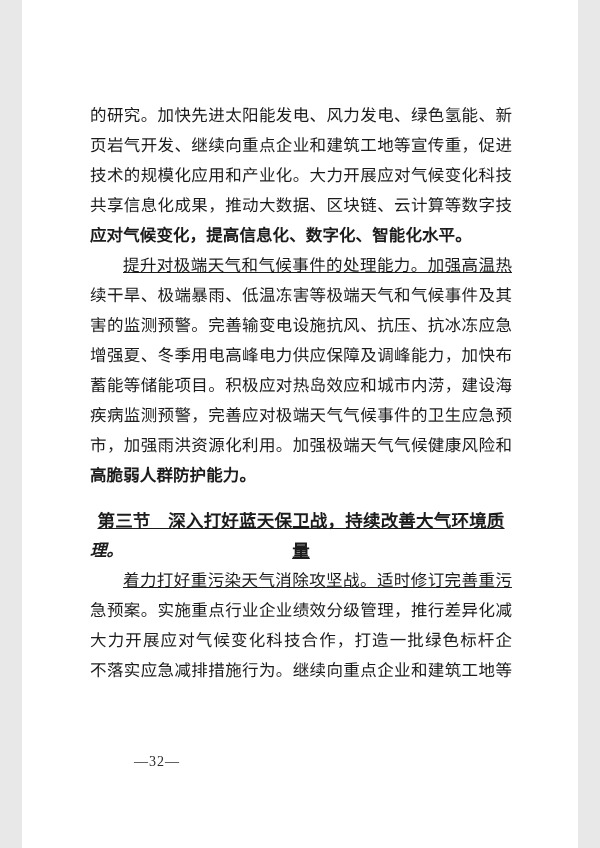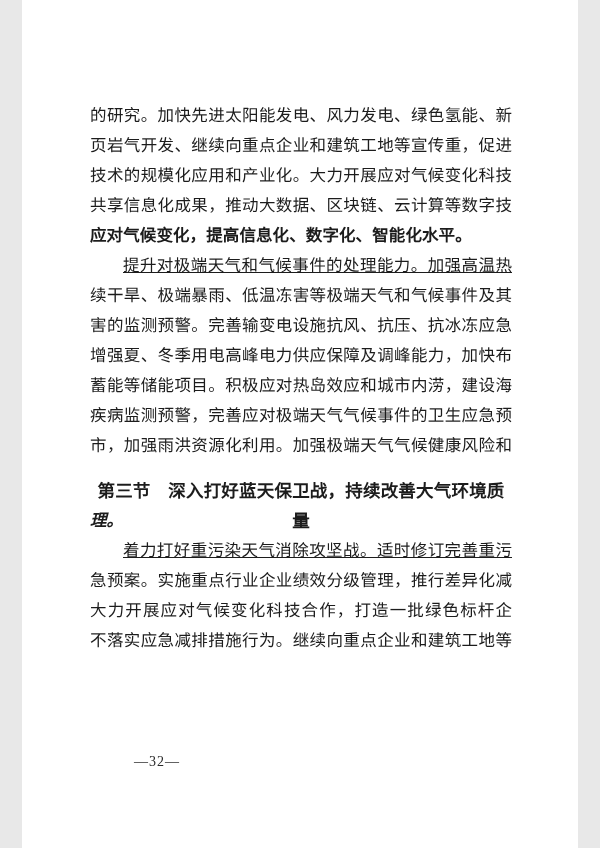--- a/index.html
+++ b/index.html
@@ -47,20 +47,21 @@
   .heading {
     margin-top: 15px;
     font-family: "Liberation Sans", "DejaVu Sans", sans-serif;
     font-weight: bold;
     font-size: 17.5px;
     line-height: 30px;
     height: 30px;
     text-align: center;
     text-align-last: center;
     letter-spacing: 0.2px;
+    text-decoration: underline;
   }
   .footer {
     position: absolute;
     left: 68px;
     top: 750px;
     font-size: 14px;
     line-height: 24px;
     letter-spacing: 1px;
     color: #2a2a2a;
     margin-left: 44px;
@@ -81,20 +82,21 @@
     </div>
 
     <div>
       <div class="line ind">提升对极端天气和气候事件的处理能力。加强高温热浪、持</div>
       <div class="line">续干旱、极端暴雨、低温冻害等极端天气和气候事件及其诱发灾</div>
       <div class="line">害的监测预警。完善输变电设施抗风、抗压、抗冰冻应急预案，</div>
       <div class="line">增强夏、冬季用电高峰电力供应保障及调峰能力，加快布局抽水</div>
       <div class="line">蓄能等储能项目。积极应对热岛效应和城市内涝，建设海绵城</div>
       <div class="line">疾病监测预警，完善应对极端天气气候事件的卫生应急预案，提</div>
       <div class="line">市，加强雨洪资源化利用。加强极端天气气候健康风险和流行性</div>
+      <div class="line short">高脆弱人群防护能力。</div>
     </div>
 
     <div class="heading">第三节　深入打好蓝天保卫战，持续改善大气环境质量</div>
 
     <div>
       <div class="line kai short">理。</div>
     </div>
 
     <div>
       <div class="line ind">着力打好重污染天气消除攻坚战。适时修订完善重污染天气应</div>

